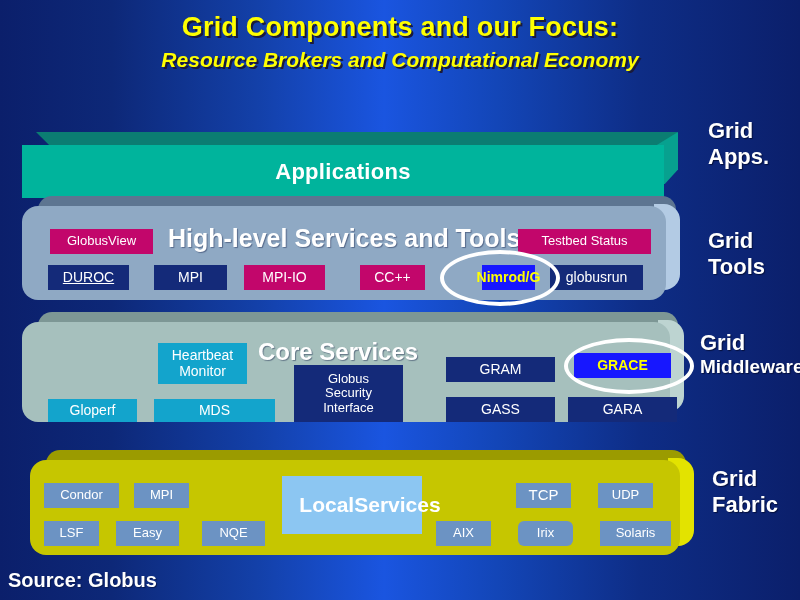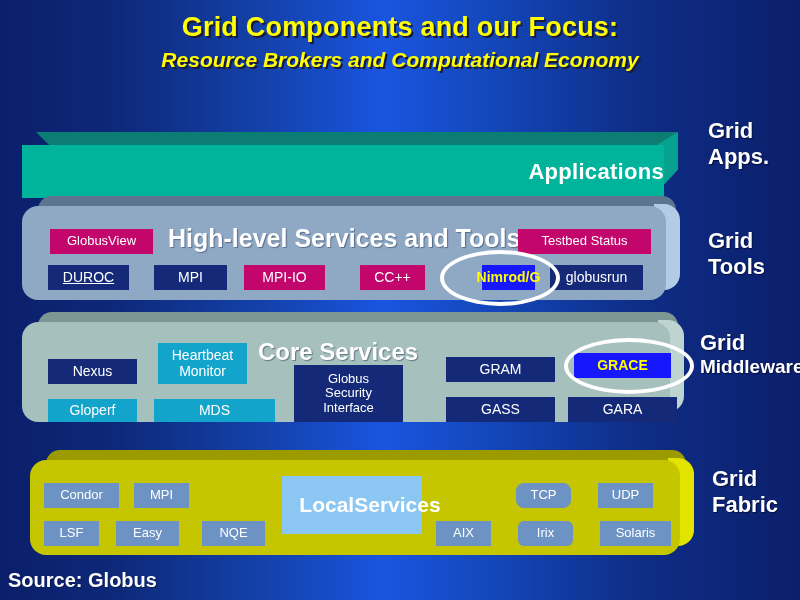--- a/index.html
+++ b/index.html
@@ -83,21 +83,21 @@
     background: #07a18f;
     clip-path: polygon(100% 0, 100% 72%, 40% 100%, 0 100%, 0 26%);
   }
   .apps-bar .front {
     position: absolute;
     left: 0; top: 13px;
     width: 642px; height: 53px;
     background: #00b49c;
     display: flex;
     align-items: center;
-    justify-content: flex-end;
+    justify-content: center;
   }
   .apps-bar .front span {
     color: #ffffff;
     font-size: 22px;
     font-weight: bold;
     letter-spacing: 0.3px;
   }
 
   
   .panel {
@@ -297,25 +297,20 @@
     <div class="ellipse" style="left:418px; top:54px; width:112px; height:48px;"></div>
   </div>
 
   <div class="panel panel-core" style="left:22px; top:312px; width:662px; height:110px;">
     <div class="shadow-top" style="width:640px;"></div>
     <div class="shadow-right" style="left:636px; height:92px;"></div>
     <div class="face" style="width:648px; height:100px;"></div>
 
     <div class="panel-title" style="left:236px; top:26px; font-size:24px;">Core Services</div>
 
-    <div class="box3d bx-navy" style="left:26px; top:40px; width:96px; height:32px;">
-      <div class="bx-top"></div>
-      <div class="bx-side"></div>
-      <div class="bx-face" style="font-size:14px;">Nexus</div>
-    </div>
 
     <div class="box3d bx-cyan" style="left:136px; top:24px; width:96px; height:48px;">
       <div class="bx-top"></div>
       <div class="bx-side"></div>
       <div class="bx-face" style="font-size: 14px; flex-direction: column;">
           <span>Heartbeat</span>
           <span>Monitor</span>
         </div>
     </div>
 
@@ -403,21 +398,21 @@
 
     <div class="box3d bx-steel" style="left:172px; top:64px; width:70px; height:32px;">
       <div class="bx-top"></div>
       <div class="bx-side"></div>
       <div class="bx-face" style="font-size:13px;">NQE</div>
     </div>
 
     <div class="box3d bx-steel" style="left:486px; top:26px; width:62px; height:32px;">
       <div class="bx-top"></div>
       <div class="bx-side"></div>
-      <div class="bx-face" style="font-size:13px;border-radius:8px;">TCP</div>
+      <div class="bx-face" style="font-size:15px;">TCP</div>
     </div>
 
     <div class="box3d bx-steel" style="left:568px; top:26px; width:62px; height:32px;">
       <div class="bx-top"></div>
       <div class="bx-side"></div>
       <div class="bx-face" style="font-size:13px;">UDP</div>
     </div>
 
     <div class="box3d bx-steel" style="left:406px; top:64px; width:62px; height:32px;">
       <div class="bx-top"></div>

